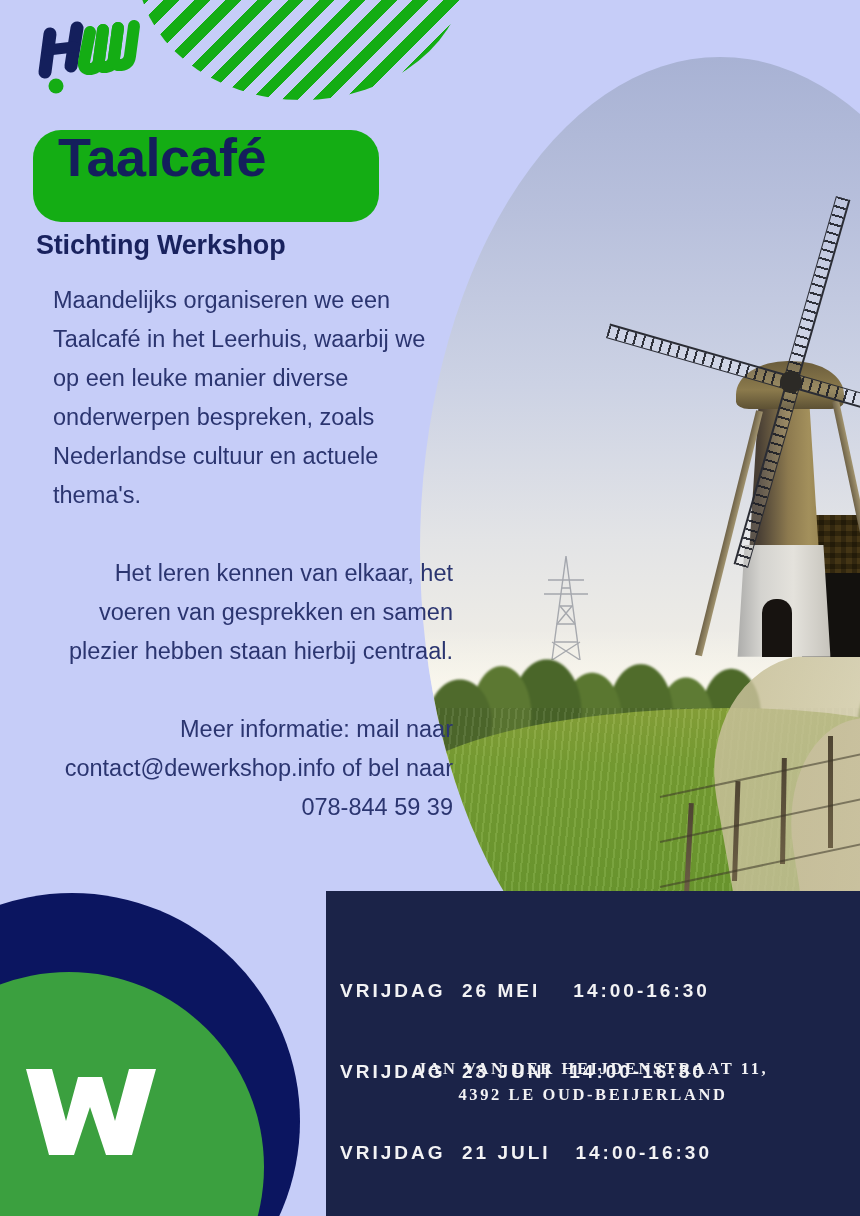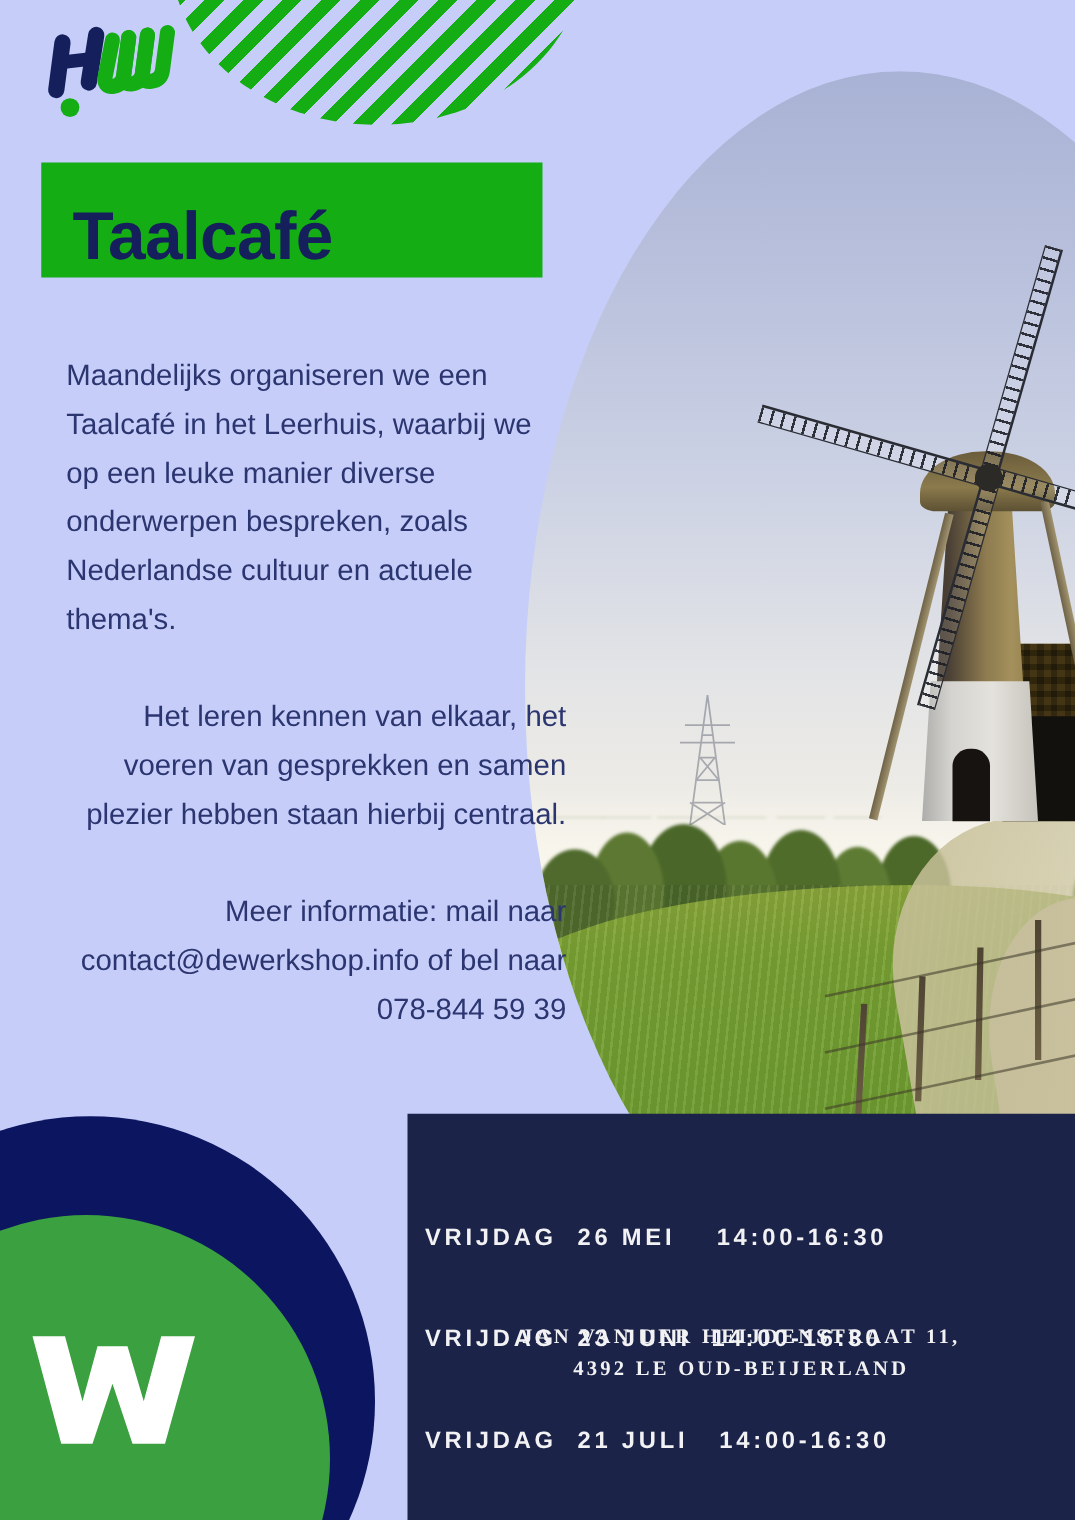--- a/index.html
+++ b/index.html
@@ -258,25 +258,26 @@
     height: 2px;
     background: rgba(60,54,40,0.55);
     transform-origin: left center;
   }
 
   
   .title-band {
     position: absolute;
     left: 33px;
     top: 130px;
-    width: 401px;
+    width: 346px;
     height: 92px;
     background: #14ad14;
     display: flex;
-    align-items: flex-end;
+    align-items: flex-start;
+    border-radius: 28px;
   }
   .title-band h1 {
     margin: 0 0 6px 25px;
     font-size: 54px;
     font-weight: 700;
     color: #141f5c;
     letter-spacing: -0.5px;
     line-height: 1;
   }
 
@@ -443,20 +444,21 @@
         <path d="M71 14 L67 44 Q66 52 74 51 Q81 50 82 42 L86 12" stroke="#14ad14" stroke-width="12"></path>
         <path d="M86 12 L82 42 Q81 50 89 49 Q97 48 98 40 L102 10" stroke="#14ad14" stroke-width="12"></path>
       </g>
     </svg>
   </div>
 
   <div class="title-band">
     <h1>Taalcafé</h1>
   </div>
 
+  <div class="subtitle">Stichting Werkshop</div>
 
   <div class="body-copy">
     <p>Maandelijks organiseren we een Taalcafé in het Leerhuis, waarbij we op een leuke manier diverse onderwerpen bespreken, zoals Nederlandse cultuur en actuele thema's.</p>
     <p>Het leren kennen van elkaar, het voeren van gesprekken en samen plezier hebben staan hierbij centraal.</p>
     <p>Meer informatie: mail naar contact@dewerkshop.info of bel naar 078-844 59 39</p>
   </div>
 
   <div class="navy-quarter"></div>
   <div class="green-quarter"></div>
   <div class="w-mark">

